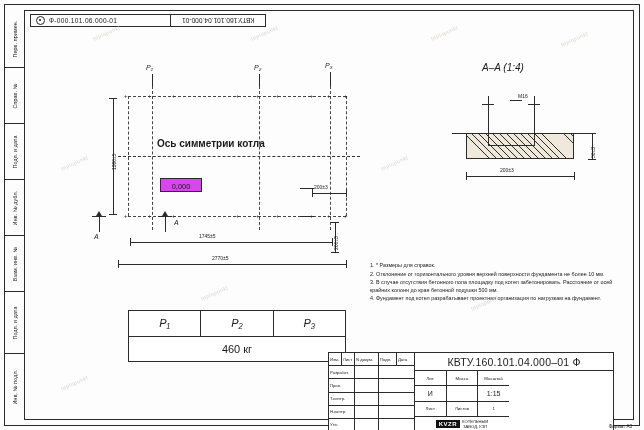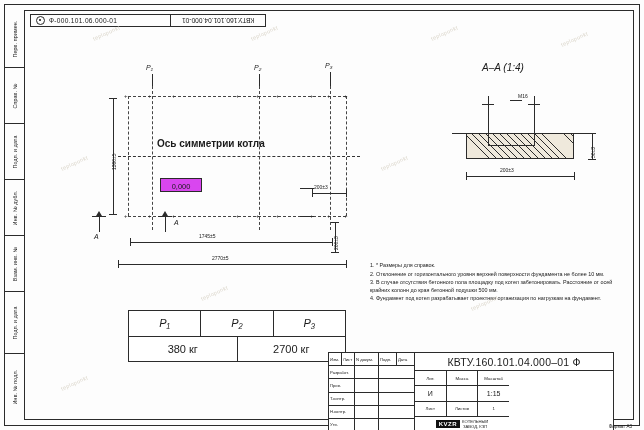--- a/index.html
+++ b/index.html
@@ -370,22 +370,21 @@
   <div class="ln hline" style="left:588px;top:159px;width:8px;"></div>
   <div class="txt-xs rot90" style="left:590px;top:158px;">50±3</div>
 
   <div class="load-table">
     <div class="lt-row">
       <div class="lt-cell ital">P₁</div>
       <div class="lt-cell ital">P₂</div>
       <div class="lt-cell ital">P₃</div>
     </div>
     <div class="lt-row">
-      <div class="lt-cell">380 кг</div>
-      <div class="lt-cell">2700 кг</div>
+      <div class="lt-cell">460 кг</div>
     </div>
   </div>
 
   <div class="notes">
     <p>1. * Размеры для справок.</p>
     <p>2. Отклонение от горизонтального уровня верхней поверхности фундамента не более 10 мм.</p>
     <p>3. В случае отсутствия бетонного пола площадку под котел забетонировать. Расстояние от осей крайних колонн до края бетонной подушки 500 мм.</p>
     <p>4. Фундамент под котел разрабатывает проектная организация по нагрузкам на фундамент.</p>
   </div>
 

